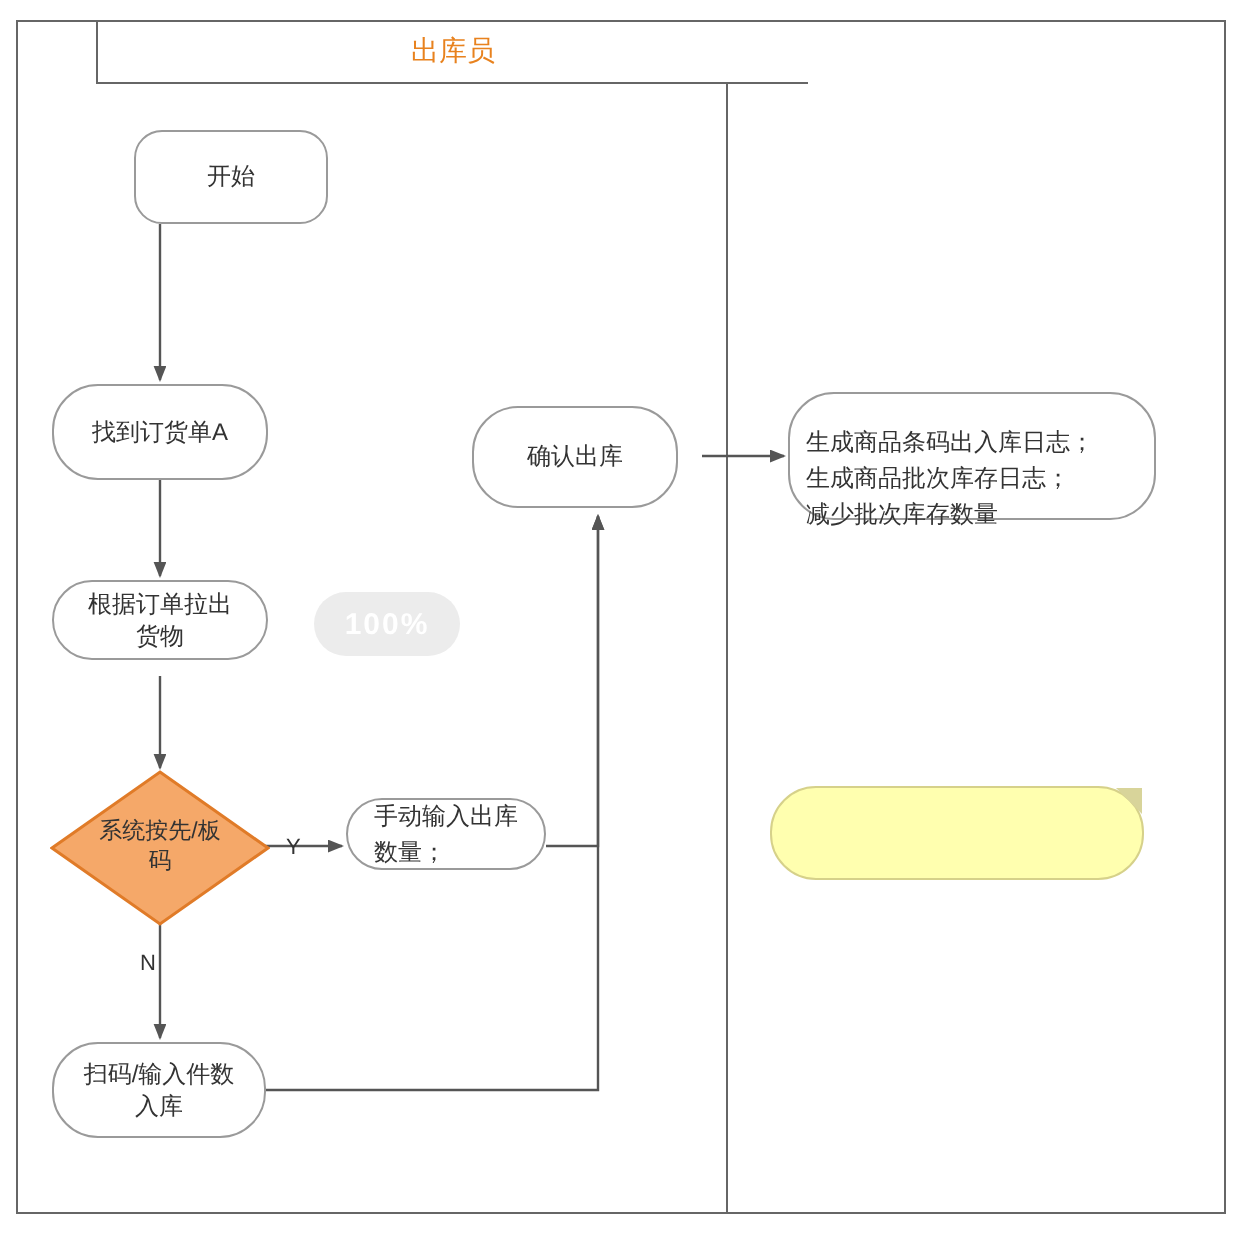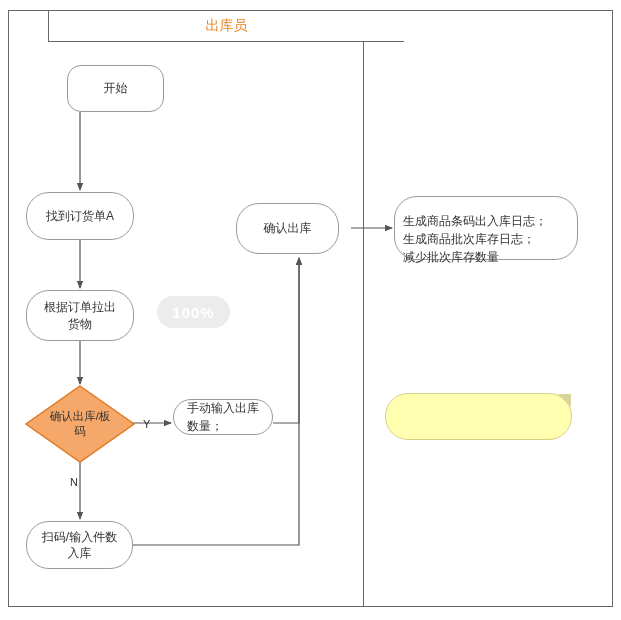--- a/index.html
+++ b/index.html
@@ -169,30 +169,30 @@
   <div class="edge-label" style="left:70px; top:476px;">N</div>
 
   <div class="node rounded" style="left:32px; top:65px; width:97px; height:47px;margin-left:35px;">
     <span>开始</span>
   </div>
 
   <div class="node rect" style="left:26px; top:192px; width:108px; height:48px;">
     <span>找到订货单A</span>
   </div>
 
-  <div class="node rect" style="left:26px; top:290px; width:108px; height:51px; white-space:pre-line;">
+  <div class="node rect" style="left:26px; top:290px; width:108px; height:40px; white-space:pre-line;">
     <span style="white-space:pre-line;">根据订单拉出
 货物</span>
   </div>
 
   <div class="diamond-wrap" style="left:25px; top:385px; width:110px; height:78px;">
     <svg class="diamond-shape" viewBox="0 0 110 78" preserveAspectRatio="none">
       <polygon points="55,1 109,39 55,77 1,39" fill="#f5a869" stroke="#e07b28" stroke-width="1.5"></polygon>
     </svg>
-    <div class="diamond-label" style="white-space:pre-line;">确认出库/板
+    <div class="diamond-label" style="white-space:pre-line;">系统按先/板
 码</div>
   </div>
 
   <div class="node rect multiline" style="left:173px; top:399px; width:100px; height:36px; white-space:pre-line; justify-content:center;">
     <span style="white-space:pre-line;">手动输入出库
 数量；</span>
   </div>
 
   <div class="node rect" style="left:26px; top:521px; width:107px; height:48px; white-space:pre-line;">
     <span style="white-space:pre-line;">扫码/输入件数

